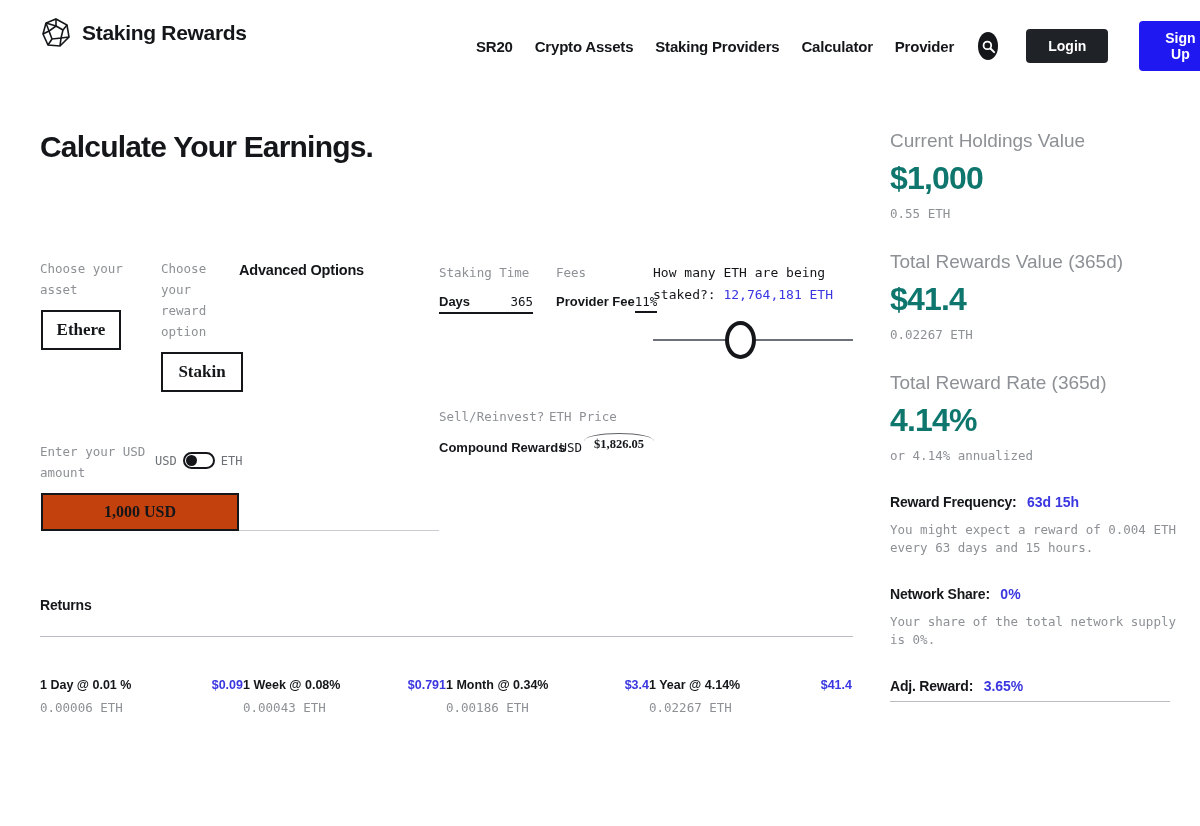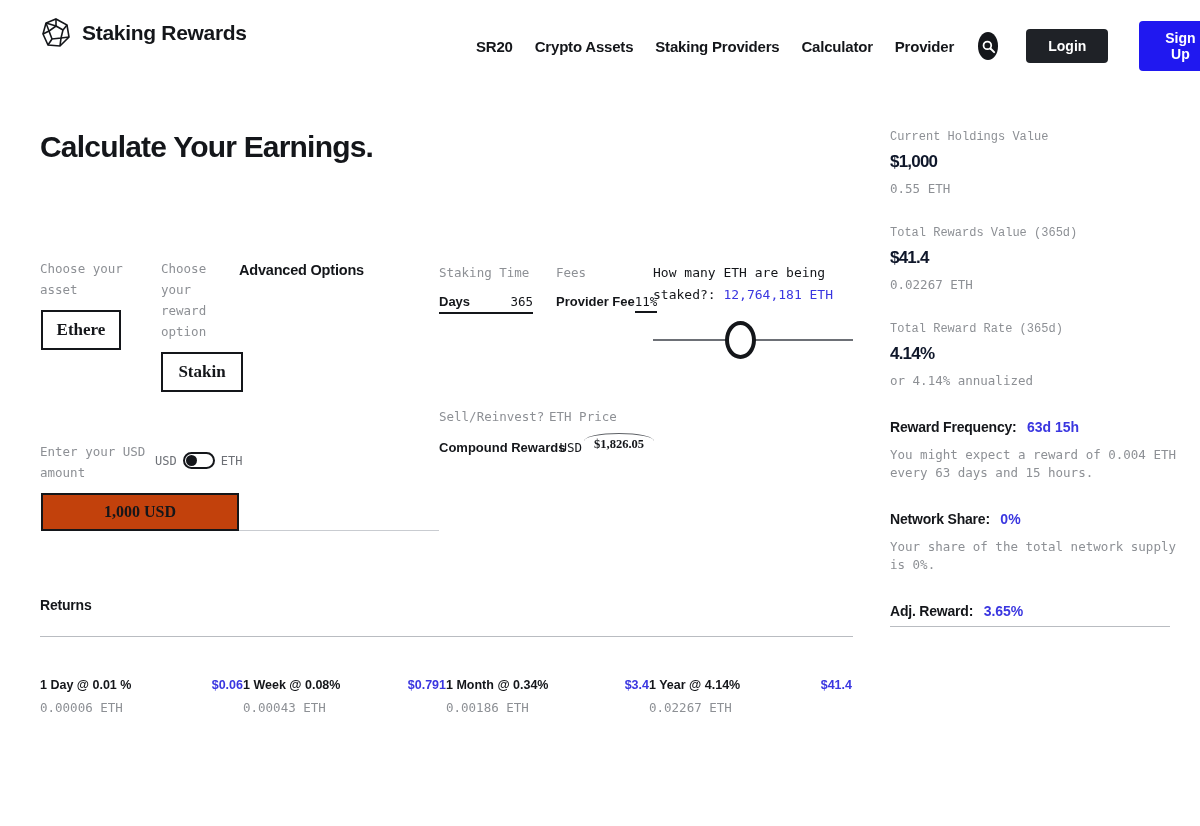--- a/index.html
+++ b/index.html
@@ -286,25 +286,25 @@
     margin-top: 8px;
   }
 
   
   #sidebar {
     position: absolute;
     left: 890px; top: 130px;
     width: 290px;
   }
   .stat-label {
-    font-family: Liberation Mono, monospace;
-    font-size: 12px; color: #8d9095;
+    font-family: Liberation Sans, sans-serif;
+    font-size: 19px; color: #8d9095;
   }
   .stat-value {
-    font-size: 17px; font-weight: bold; color: #0f172a;
+    font-size: 32px; font-weight: bold; color: #0f766e;
     letter-spacing: -0.8px;
     margin-top: 8px;
   }
   .stat-sub {
     font-family: "DejaVu Sans Mono", monospace;
     font-size: 12.5px; color: #8d9095;
     margin-top: 9px;
   }
   .stat-block { margin-bottom: 30px; }
 
@@ -438,21 +438,21 @@
 <div id="amountInput">1,000 USD</div>
 <div id="amountRule"></div>
 
 <div id="returnsTitle">Returns</div>
 <div id="returnsRule"></div>
 
 <div id="returnsGrid">
   <div class="ritem">
     <div class="rhead">
       <span class="rperiod">1 Day @ 0.01 %</span>
-      <span class="rvalue">$0.06</span>
+      <span class="rvalue">$0.09</span>
     </div>
     <div class="reth">0.00006 ETH</div>
   </div>
   <div class="ritem">
     <div class="rhead">
       <span class="rperiod">1 Week @ 0.08%</span>
       <span class="rvalue">$0.791</span>
     </div>
     <div class="reth">0.00043 ETH</div>
   </div>

